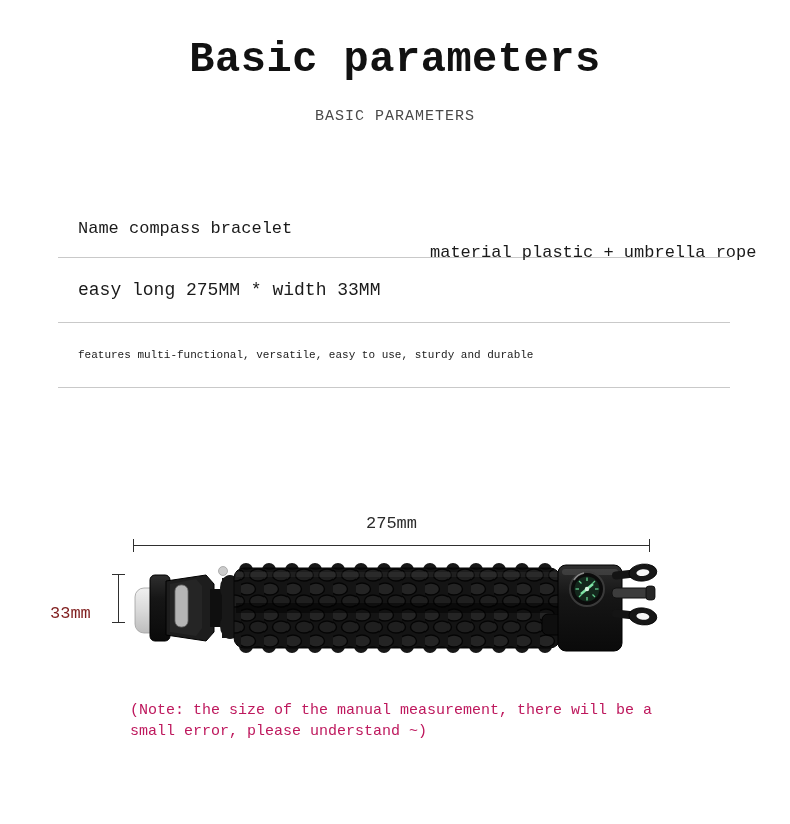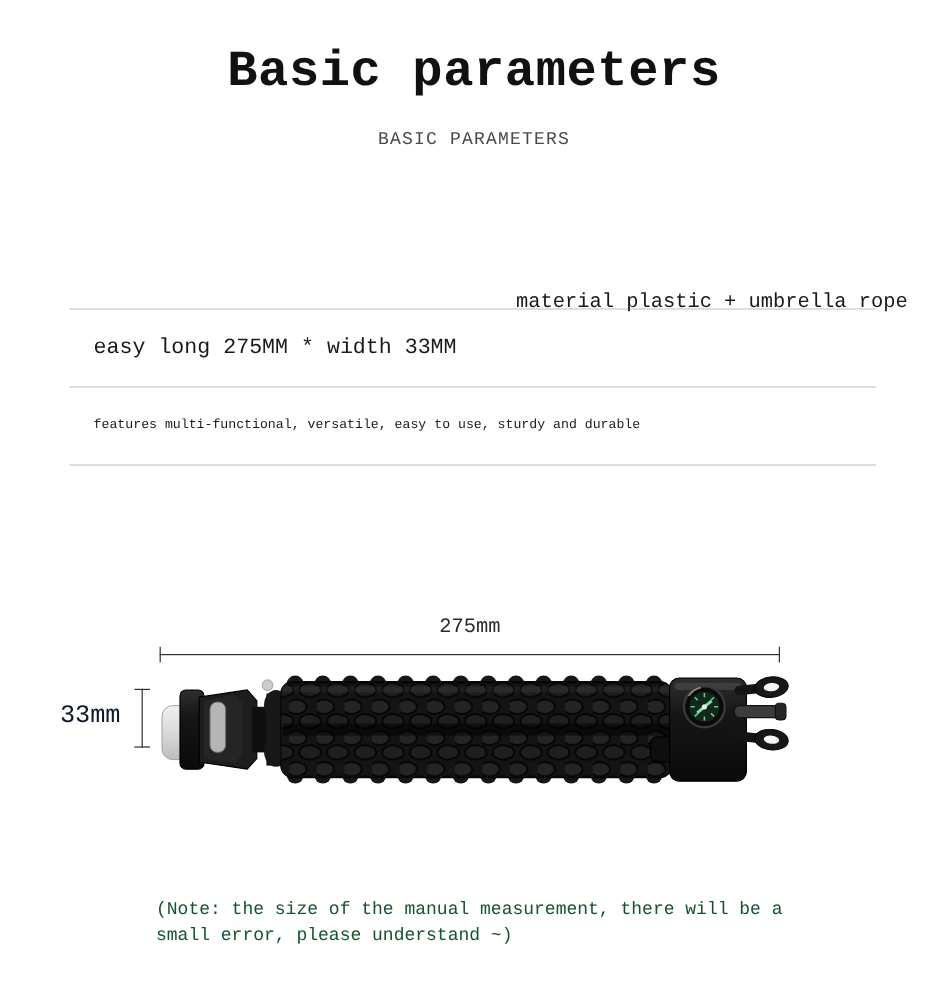--- a/index.html
+++ b/index.html
@@ -33,44 +33,45 @@
   .figure{position:absolute;top:500px;left:0;width:647px;height:180px;}
   .dim-label-length{
     position:absolute;top:14px;left:133px;width:517px;text-align:center;
     font-size:17px;color:#2b2b2b;
   }
   .dim-line-h{position:absolute;top:45px;left:133px;width:517px;height:1px;background:#2f2f2f;}
   .dim-tick-v{position:absolute;width:1px;height:13px;background:#2f2f2f;top:39px;}
   .tick-h-left{left:133px;}
   .tick-h-right{left:649px;}
   .dim-label-width{
-    position:absolute;top:86px;left:50px;width:60px;text-align:left;
-    font-size:21px;color:#0f172a;
+    position:absolute;top:104px;left:50px;width:60px;text-align:left;
+    font-size:17px;color:#7f1d1d;
   }
   .dim-line-v{position:absolute;left:118px;top:74px;width:1px;height:49px;background:#2f2f2f;}
   .dim-tick-h{position:absolute;height:1px;width:13px;background:#2f2f2f;left:112px;}
   .tick-v-top{top:74px;}
   .tick-v-bottom{top:122px;}
   .bracelet-svg{position:absolute;left:126px;top:56px;}
   
   .note{
     position:absolute;top:700px;left:130px;width:548px;
-    font-size:15px;line-height:21px;color:#14532d;margin-top:48px;
+    font-size:15px;line-height:21px;color:#be185d;
   }
 </style>
 </head>
 <body>
 
 <div class="page">
 
   <div class="title">Basic parameters</div>
   <div class="subtitle">BASIC PARAMETERS</div>
 
   <div class="spec-table">
     <div class="spec-row row-1">
+      <span class="cell-left">Name compass bracelet</span>
       <span class="cell-right">material plastic + umbrella rope</span>
     </div>
     <div class="spec-row row-3">
       <span class="cell-left">easy long 275MM * width 33MM</span>
     </div>
     <div class="spec-row row-4">
       <span class="cell-left">features multi-functional, versatile, easy to use, sturdy and durable</span>
     </div>
   </div>
 

